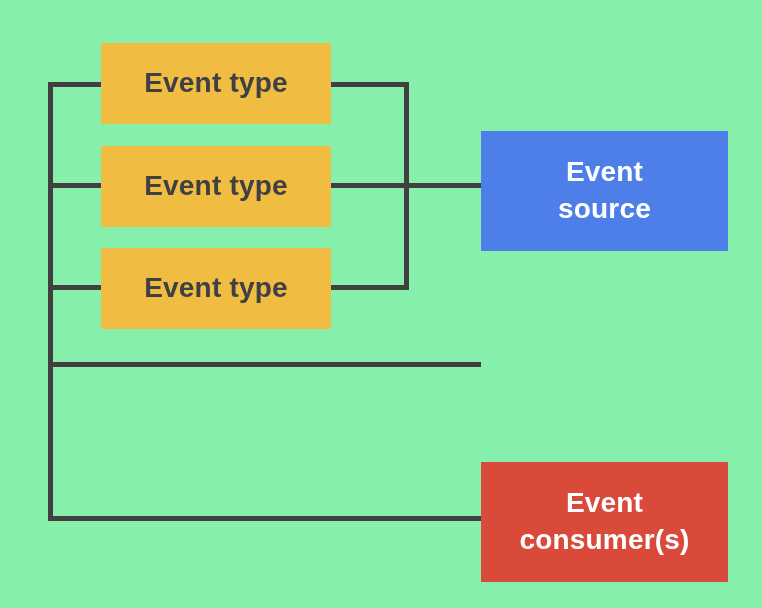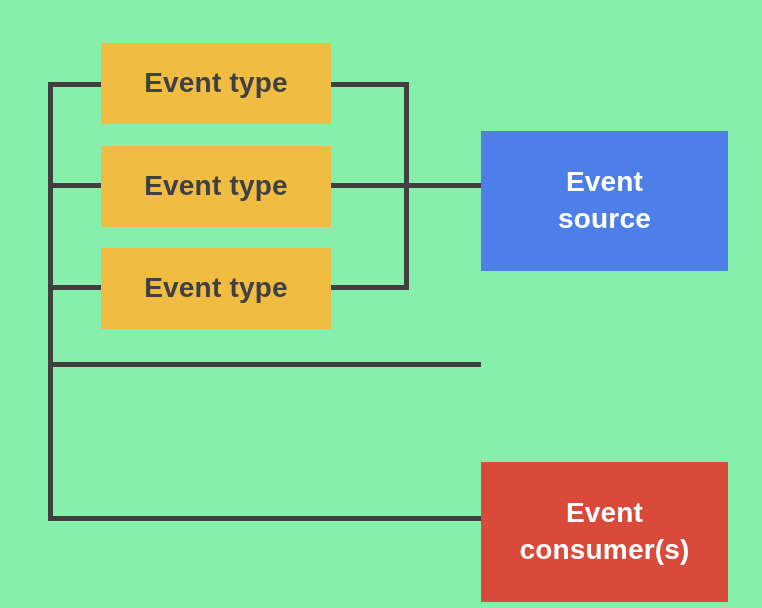--- a/index.html
+++ b/index.html
@@ -18,21 +18,21 @@
     align-items: center;
     justify-content: center;
     text-align: center;
     font-weight: 700;
     font-size: 28px;
     line-height: 1.32;
     white-space: pre-line;
     letter-spacing: 0.2px;
   }
   .box-small { width: 230px; height: 81px; }
-  .box-large { width: 247px; height: 140px; }
+  .box-large { width: 247px; height: 120px; }
 </style>
 </head>
 <body>
 
 <div class="canvas" style="background: #86efac;">
 
   <div class="line" style="left: 48px; top: 82px; width: 5px; height: 439px; background: rgb(64, 64, 64);"></div>
   <div class="line" style="left: 48px; top: 82px; width: 53px; height: 5px; background: rgb(64, 64, 64);"></div>
   <div class="line" style="left: 48px; top: 183px; width: 53px; height: 5px; background: rgb(64, 64, 64);"></div>
   <div class="line" style="left: 48px; top: 285px; width: 53px; height: 5px; background: rgb(64, 64, 64);"></div>

